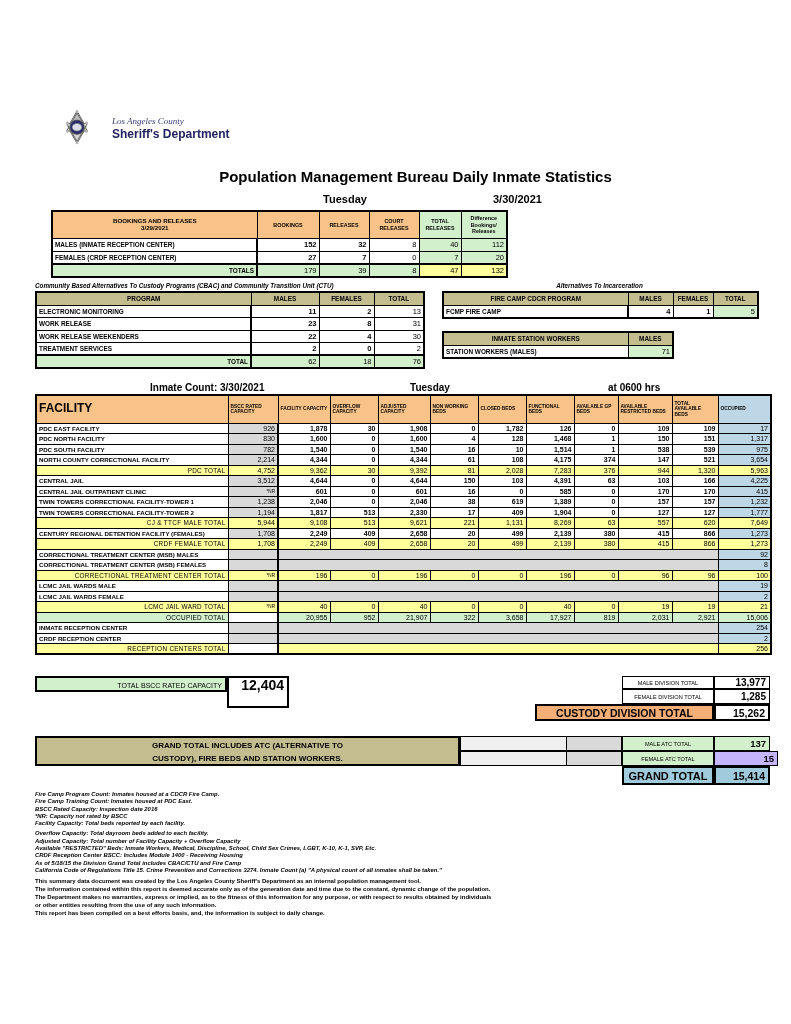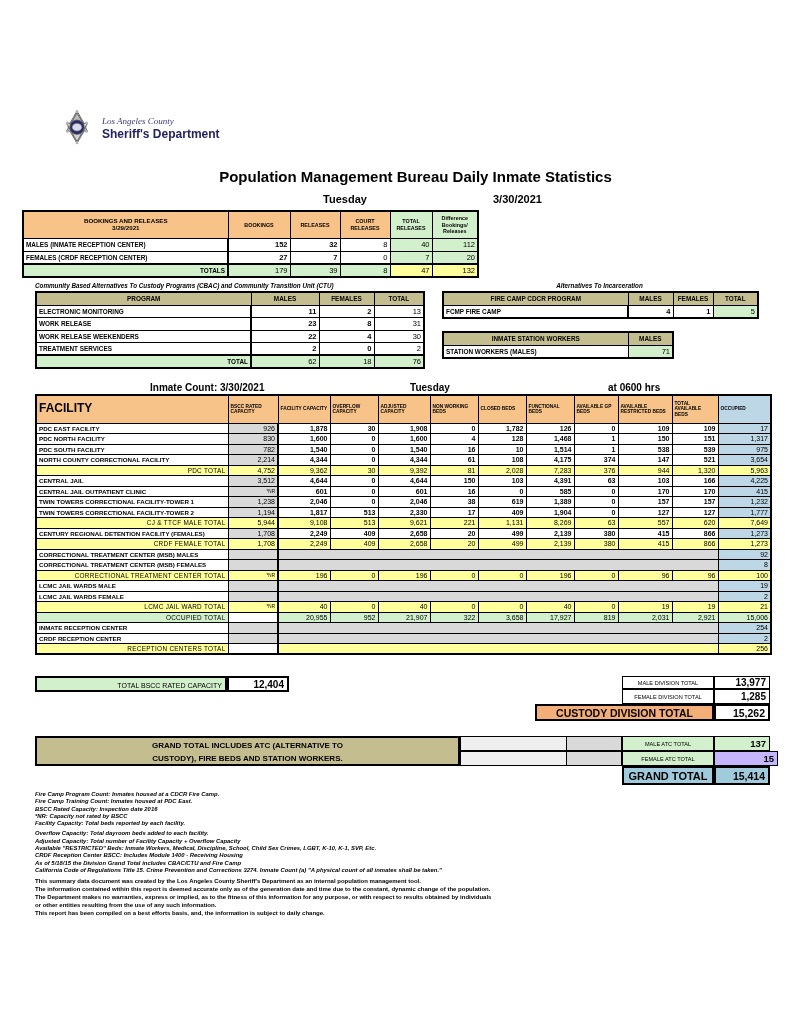--- a/index.html
+++ b/index.html
@@ -2,39 +2,39 @@
 <html><head>
 <meta charset="utf-8">
 <style>
   * { box-sizing: border-box; }
   html,body { margin:0; padding:0; background:#fff; }
   body { font-family:"Liberation Sans", sans-serif; color:#000; }
   .page { position:relative; width:791px; height:1024px; background:#ffffff; overflow:hidden; }
 
   
   .logo { position:absolute; left:58px; top:110px; display:flex; align-items:flex-start; }
-  .logo-text { margin-left:6px; margin-top:6px; }
+  .logo-text { margin-left:16px; margin-top:6px; }
   .logo-line1 { font-family:"Liberation Serif", serif; font-style:italic; font-size:9px; color:#3a3a78; }
   .logo-line2 { font-size:12px; font-weight:bold; color:#23235f; margin-top:1px; }
   .doc-title { position:absolute; left:40px; top:156px; width:751px; text-align:center; font-size:15px; font-weight:bold;margin-top:12px; }
 
   .day-top { position:absolute; left:240px; top:193px; width:210px; text-align:center; font-size:11px; font-weight:bold; }
   .date-top { position:absolute; left:493px; top:193px; font-size:11px; font-weight:bold; }
 
   
   table { border-collapse:collapse; table-layout:fixed; position:absolute; border:2px solid #000; }
   td, th { border:1px solid #000; padding:0 2px; overflow:hidden; white-space:nowrap; }
   .num { text-align:right; }
   .bold { font-weight:bold; }
   .right { text-align:right; }
   .bg-green { background:#d3f0cc; }
   .bg-yellow { background:#ffff9c; }
 
   
-  .bookings { left:22px; top:210px; width:455px; }
+  .bookings { left:51px; top:210px; width:455px; }
   .bookings th { background:#f8c389; font-size:5.4px; font-weight:bold; height:27px; text-align:center; white-space:normal; line-height:6.5px; }
   .bookings th.greenh { background:#d3f0cc; }
   .bookings td { height:13px; font-size:7.5px; }
   .bookings td.lbl { font-size:6.4px; font-weight:bold; }
   .bookings td:nth-child(2) { border-left-width:2px; }
   .bookings tr.totals td { border-top-width:2px; }
   .bhead-title { display:block; font-size:6.2px; }
   .bhead-date { display:block; font-size:6.2px; }
 
   
@@ -75,21 +75,21 @@
   .facility tr.gray td.grayc { background:#d9d9d9; }
   .facility tr.reception td { background:#ffff9c; }
   .facility tr.reception td:nth-child(2) { background:#fff; }
 
   
   .abox { position:absolute; border:1px solid #000; }
   .lblbox { font-size:5.6px; text-align:center; overflow:hidden; white-space:nowrap; }
   .valbox { font-weight:bold; text-align:right; padding-right:3px; background:#fff; }
 
   .bscc-lbl { left:35px; top:676px; width:192px; height:16px; background:#d3f0cc; font-size:7px; text-align:right; line-height:15px; padding-right:3px; border-width:2px; }
-  .bscc-val { left:227px; top:676px; width:62px; height:16px; font-size:10px; line-height:14px; border-width:2px; }
+  .bscc-val { left:227px; top:676px; width:62px; height:32px; font-size:14px; line-height:14px; border-width:2px; }
 
   .div-male-lbl   { left:622px; top:676px; width:92px; height:13px; line-height:12px; }
   .div-male-val   { left:714px; top:676px; width:56px; height:13px; font-size:10px; line-height:11px; }
   .div-female-lbl { left:622px; top:689px; width:92px; height:15px; line-height:14px; }
   .div-female-val { left:714px; top:689px; width:56px; height:15px; font-size:10px; line-height:13px; }
 
   .custody-lbl { left:535px; top:704px; width:179px; height:17px; background:#f4ae78; font-size:10.5px; font-weight:bold; text-align:center; line-height:15px; border-width:2px; }
   .custody-val { left:714px; top:704px; width:56px; height:17px; font-size:10.5px; line-height:14px; border-width:2px; }
 
   

